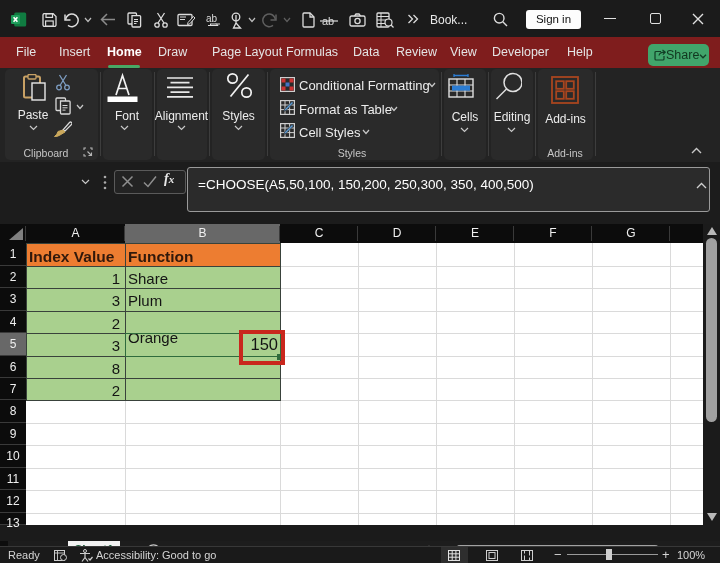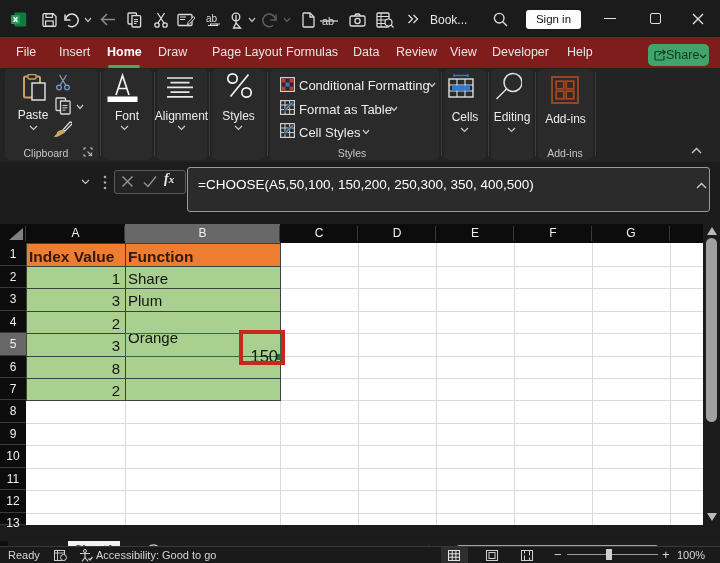--- a/index.html
+++ b/index.html
@@ -450,21 +450,21 @@
     <div class="cell num" style="left:26px; top:91px;  width:94px;">2</div>
     <div class="cell num" style="left:26px; top:113px; width:94px;">3</div>
     <div class="cell num" style="left:26px; top:136px; width:94px;">8</div>
     <div class="cell num" style="left:26px; top:158px; width:94px;">2</div>
     <div class="cell" style="left:128px; top:46px;">Share</div>
     <div class="cell" style="left:128px; top:68px;">Plum</div>
     <div class="cell" style="left:128px; top:91px;margin-top:14px;">Orange</div>
 
     <div class="abs" style="left:125px; top:109px; width:156px; height:24px; border:1.5px solid #2f6b3c;"></div>
     <div class="abs" style="left:277px; top:130px; width:6px; height:6px; background:#2f6b3c;"></div>
-    <div class="cell num" style="left:125px; top:111px; width:153px; font-size:16.5px;margin-top:12px;">150</div>
+    <div class="cell num" style="left:125px; top:111px; width:153px; font-size:16.5px;">150</div>
 
     <div class="abs" style="left:239px; top:106px; width:46px; height:35px; border:4px solid #c9271d;"></div>
   </div>
 
   <div id="vscroll" class="abs">
     <svg style="left:4px; top:3px;" width="10" height="8" viewBox="0 0 10 8">
         <polygon points="5,0 10,8 0,8" fill="#b9b9b9"></polygon>
       </svg>
     <div id="vthumb"></div>
     <svg style="left:4px; top:289px;" width="10" height="8" viewBox="0 0 10 8">

